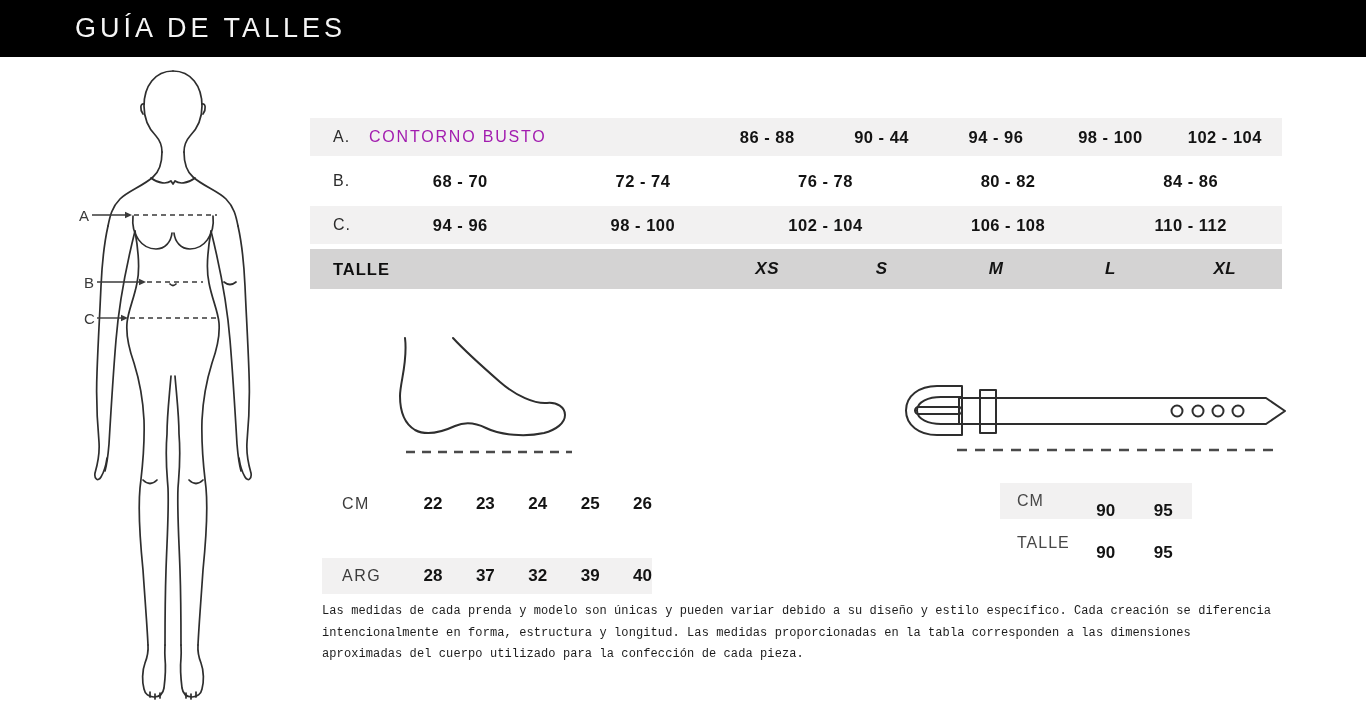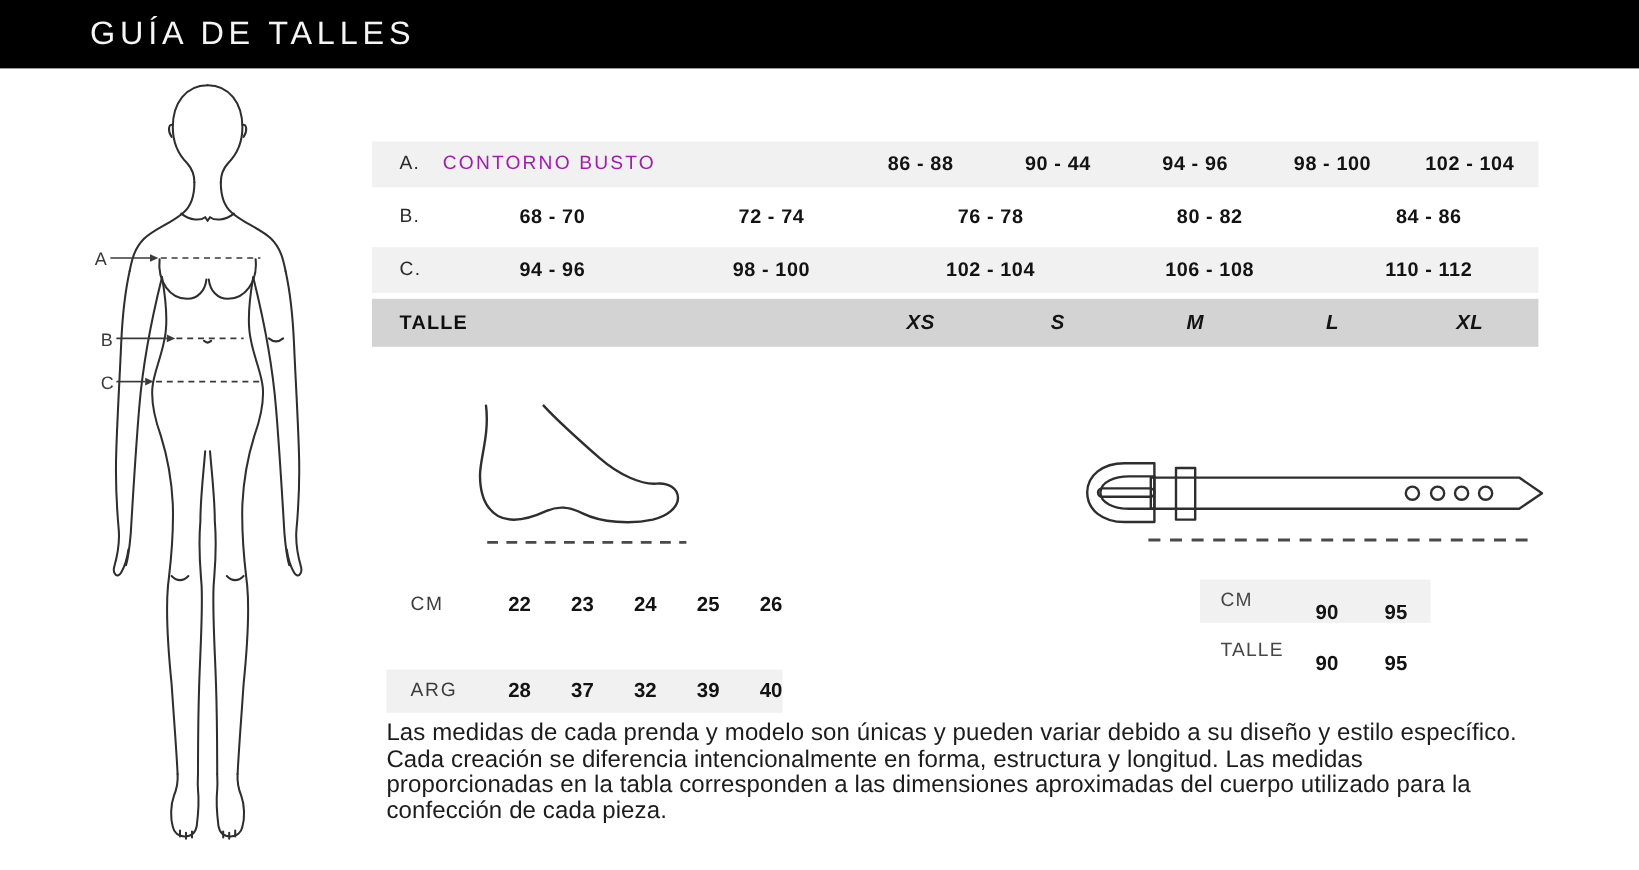--- a/index.html
+++ b/index.html
@@ -36,21 +36,21 @@
   
   #belt-table{position:absolute;left:1000px;top:483px;width:192px;}
   .brow{display:flex;align-items:center;height:36px;margin-bottom:6px;}
   .brow.light{background:#f2f1f1;}
   .brow.white{background:#ffffff;}
   .blabel{margin-left:17px;width:60px;font-size:16px;letter-spacing:1px;color:#474747;}
   .bval{flex:1;text-align:center;font-weight:bold;font-size:17px;color:#131313;margin-top:20px;}
 
   
   #disclaimer{position:absolute;left:322px;top:601px;width:952px;
-              font-size:20px;line-height:21.5px;color:#1c1c1c;letter-spacing:.1px;}
+              font-size:12px;line-height:21.5px;color:#1c1c1c;letter-spacing:.1px;font-family:Liberation Mono, monospace;}
 
   
   #figure-svg{position:absolute;left:55px;top:58px;}
   #foot-svg{position:absolute;left:398px;top:336px;}
   #belt-svg{position:absolute;left:903px;top:380px;}
   .sketch{stroke:#2e2e2e;fill:none;stroke-width:1.7;stroke-linecap:round;stroke-linejoin:round;}
   .sketch2{stroke:#2e2e2e;fill:none;stroke-width:2;stroke-linecap:round;stroke-linejoin:round;}
   .dashline{stroke:#4a4a4a;stroke-width:2.4;}
   .figdash{stroke:#3a3a3a;stroke-width:1.4;}
   .figlabel{font-family:"Liberation Sans",sans-serif;font-size:15px;fill:#3a3a3a;}

